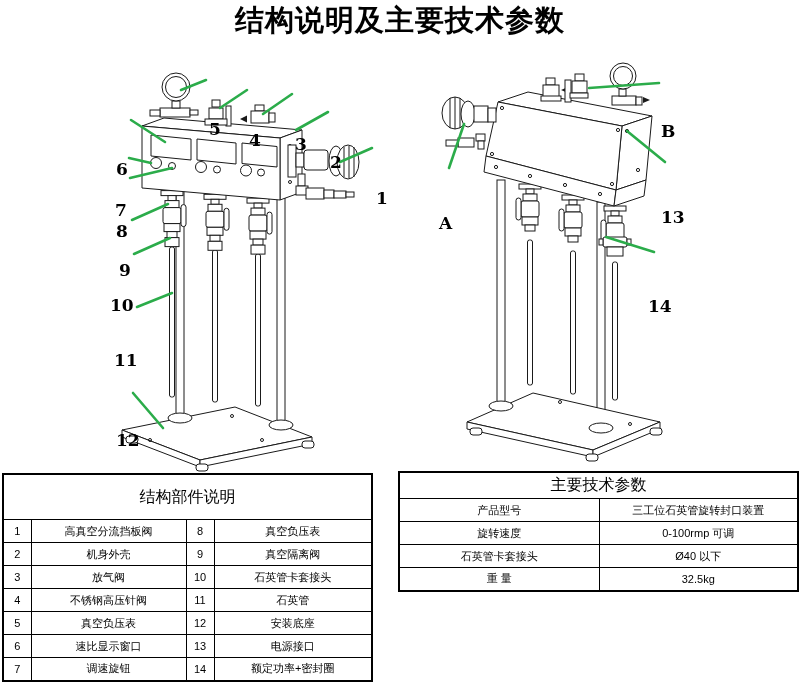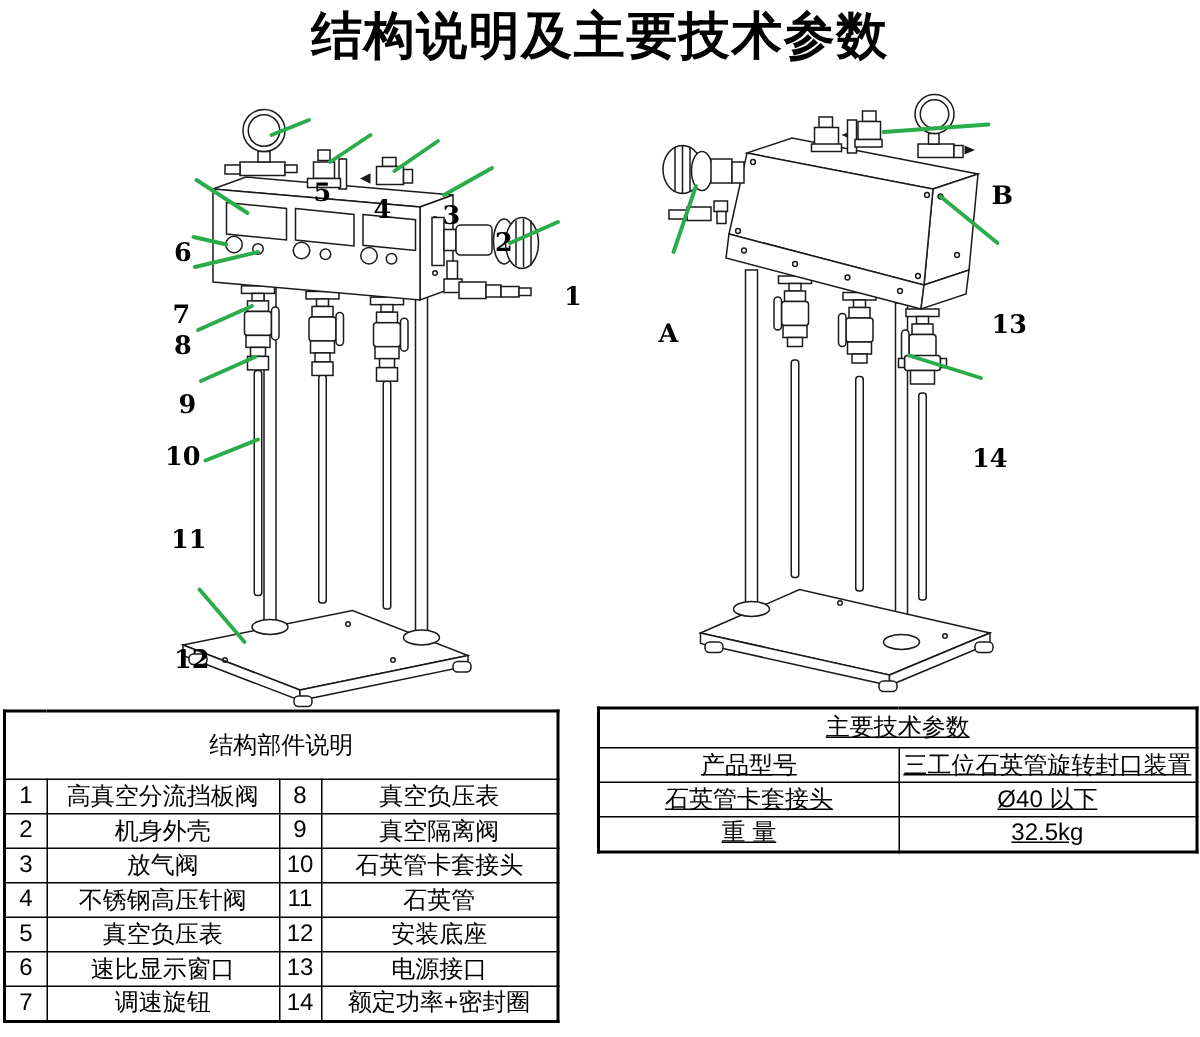--- a/index.html
+++ b/index.html
@@ -1,40 +1,40 @@
 <!DOCTYPE html>
 <html style="--leader: #2BAC4A; --ink: #1A1A1A;"><head>
 <meta charset="utf-8">
 <style>
   :root{ --leader:#2BAC4A; --ink:#1a1a1a; }
   html,body{margin:0;padding:0;background:#fff;}
   .page{position:relative;width:800px;height:691px;background:#fff;overflow:hidden;
         font-family:"Liberation Sans","DejaVu Sans",sans-serif;color:#000;}
   .title{position:absolute;left:0;top:1px;width:800px;text-align:center;
-         font-size:34px;font-weight:bold;letter-spacing:1px;}
+         font-size:29px;font-weight:bold;letter-spacing:1px;}
   .fig{position:absolute;left:0;top:50px;width:800px;height:420px;}
   svg{position:absolute;overflow:visible;}
   svg .ln{fill:none;stroke:var(--ink);stroke-width:1;}
   svg .sh{fill:#fff;stroke:var(--ink);stroke-width:1;}
   svg .dk{fill:var(--ink);stroke:none;}
   svg .leader{stroke:var(--leader);stroke-width:2.6;stroke-linecap:round;fill:none;}
   .co{position:absolute;font-family:"DejaVu Serif","Liberation Serif",serif;
       font-weight:bold;font-size:17px;line-height:20px;color:#000;}
   table{position:absolute;border-collapse:collapse;background:#fff;table-layout:fixed;}
   table,td,th{border:1px solid #000;}
   table{border-width:2px;}
   td,th{padding:0;text-align:center;vertical-align:middle;font-weight:400;
-        font-size:16px;overflow:hidden;white-space:nowrap;}
+        font-size:11px;overflow:hidden;white-space:nowrap;}
   th{font-size:16px;}
   .parts{left:2px;top:473px;width:369px;}
   .parts th{height:44px;}
   .parts tr{height:23px;}
   .specs{left:398px;top:471px;width:399px;}
   .specs th{height:25px;}
-  .specs tr{height:23px;text-decoration:underline;}
+  .specs tr{height:23px;}
 </style>
 </head>
 <body>
 
 <div class="page">
   <div class="title">结构说明及主要技术参数</div>
 
   <div class="fig">
 
     <svg style="left:0;top:0" width="400" height="420" viewBox="0 0 400 420">
@@ -348,20 +348,24 @@
       </colgroup>
     <tbody>
         <tr>
           <th colspan="2">主要技术参数</th>
         </tr>
     <tr>
       <td>产品型号</td>
       <td>三工位石英管旋转封口装置</td>
     </tr>
     <tr>
+      <td>旋转速度</td>
+      <td>0-100rmp 可调</td>
+    </tr>
+    <tr>
       <td>石英管卡套接头</td>
       <td>Ø40 以下</td>
     </tr>
     <tr>
       <td>重  量</td>
       <td>32.5kg</td>
     </tr>
   </tbody>
     </table>
 </div>

